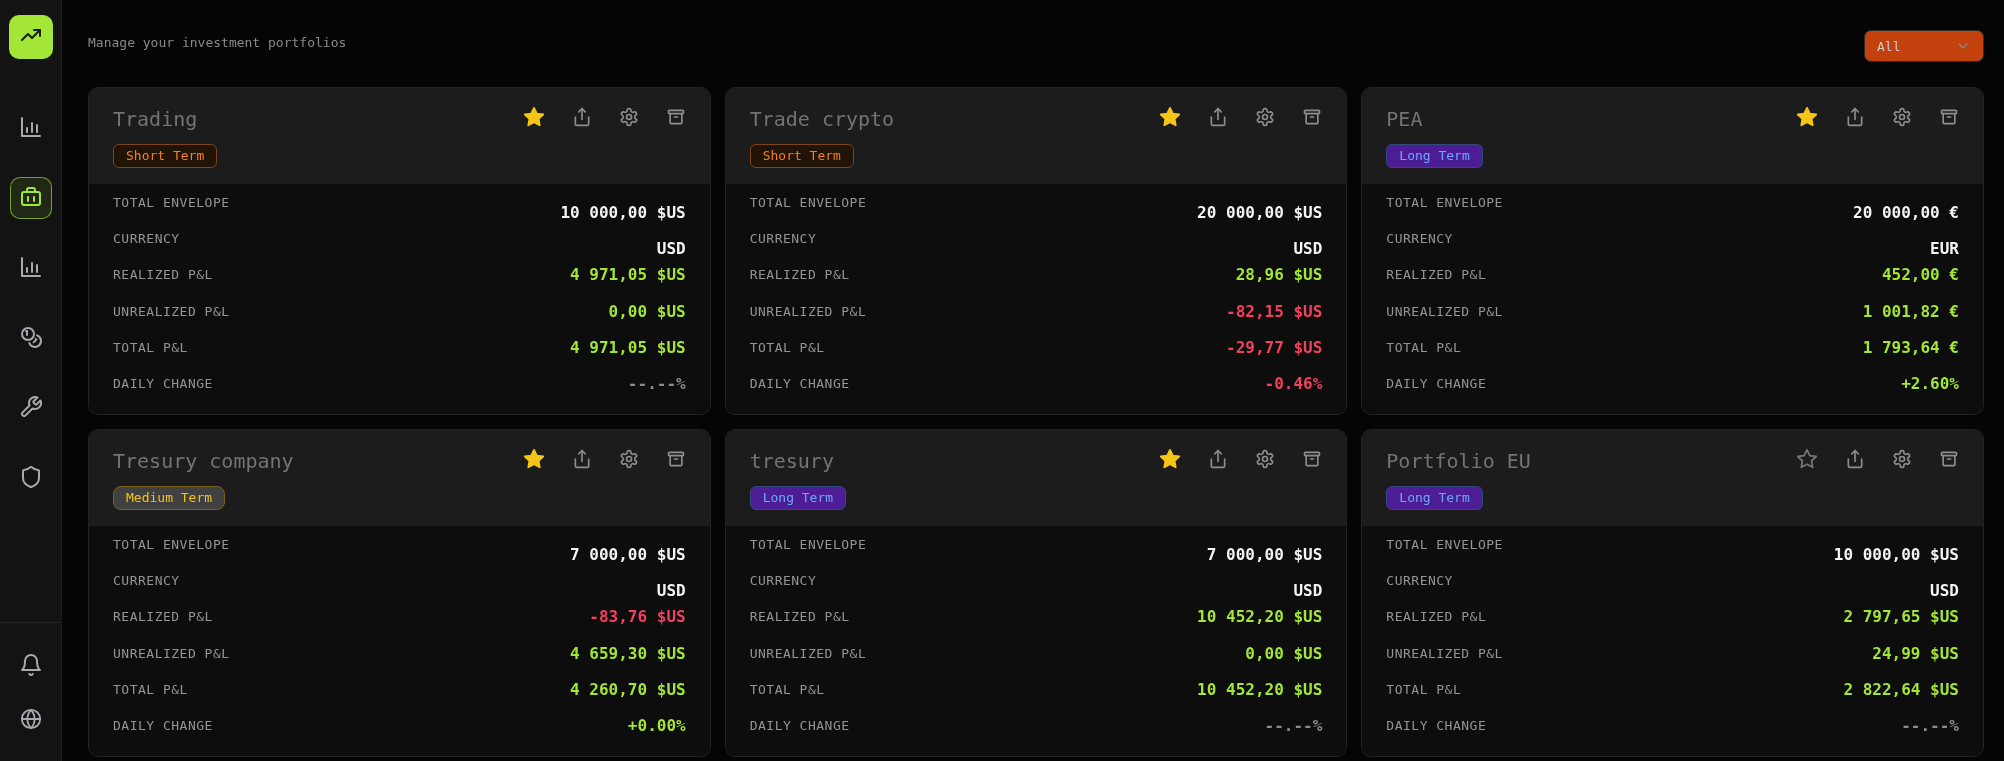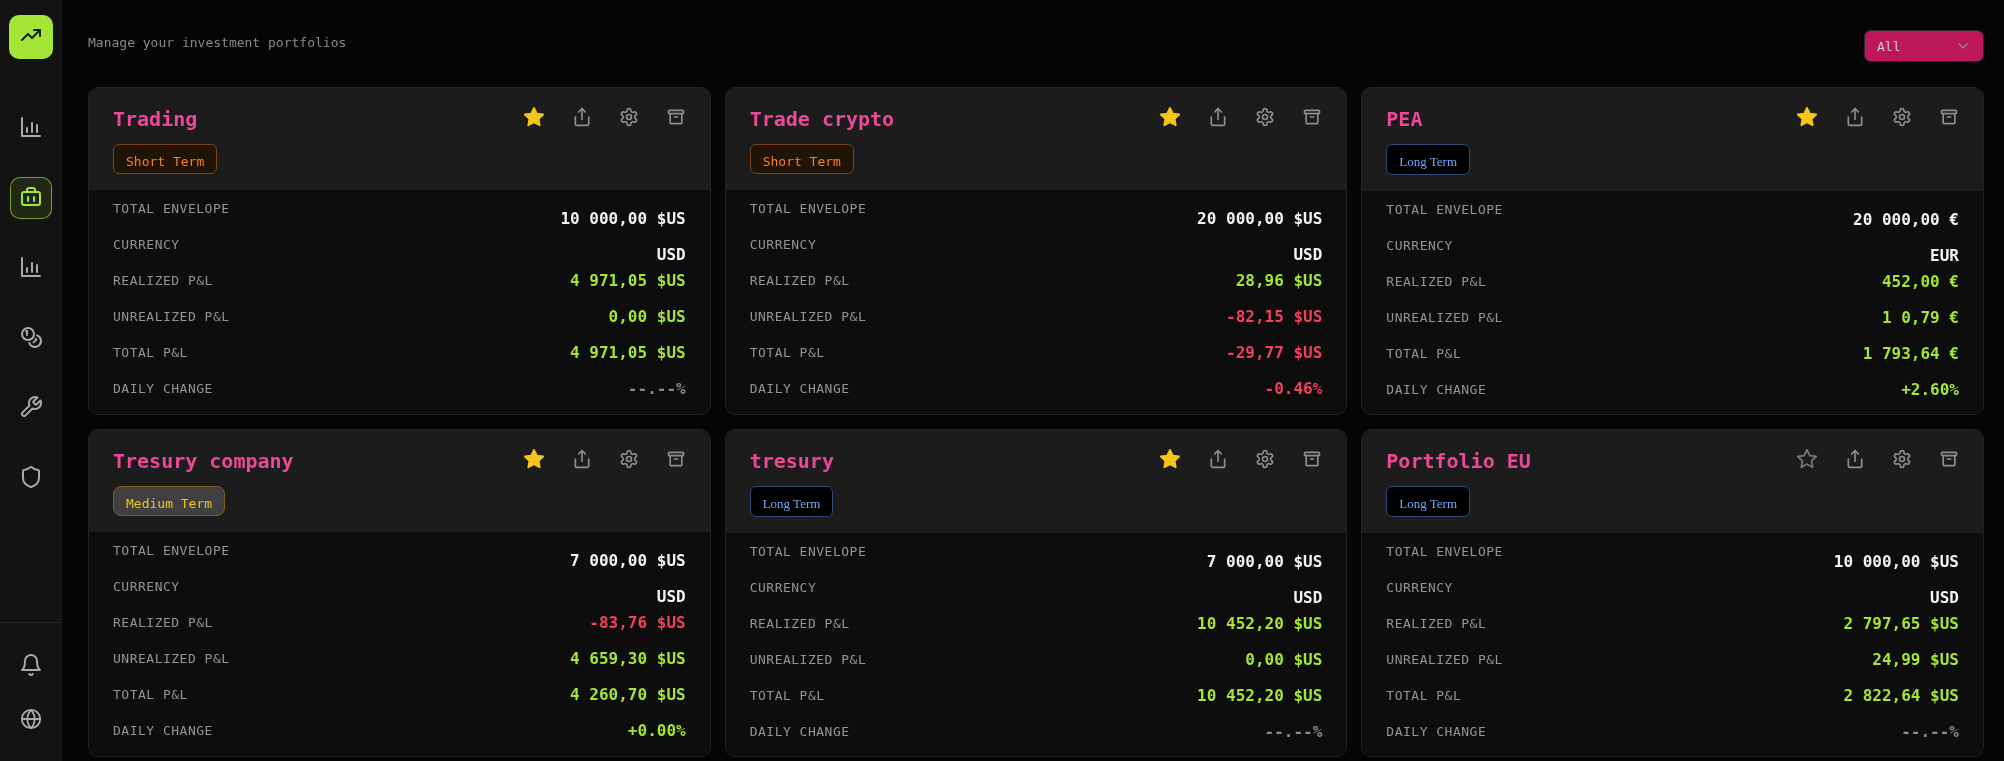--- a/index.html
+++ b/index.html
@@ -40,57 +40,57 @@
   .icon-22 svg { width:22px; height:22px; }
   .icon-24 svg { width:24px; height:24px; }
 
   
   .main { flex:1; padding:26px 20px 0 26px; position:relative; }
   .page-header { display:flex; justify-content:space-between; align-items:flex-start; }
   .page-title { font-size:22px; font-weight:bold; color:#ffffff; letter-spacing:0.5px; }
   .page-subtitle { margin-top:9px; font-size:13px; color:#8a8a8a; }
   .filter-select {
     width:120px; height:32px; margin-top:4px;
-    background:#be185d; border:1px solid #2c2c2c; border-radius:7px;
+    background:#c2410c; border:1px solid #2c2c2c; border-radius:7px;
     display:flex; align-items:center; justify-content:space-between;
     padding:0 12px; color:#cfcfcf; font-size:13px; cursor:pointer;
   }
   .filter-select .chev { color:#8a8a8a; display:flex; }
 
   
   .cards-grid {
     margin-top:25px;
     display:grid; grid-template-columns:repeat(3, minmax(0,1fr));
     gap:14px;
   }
   .card {
     border-radius:10px; overflow:hidden;
     border:1px solid #232323;
     height:328px;
     display:flex; flex-direction:column;
   }
   .card-header { background:#1d1c1c; padding:18px 24px 16px; }
   .card-title-row { display:flex; align-items:center; justify-content:space-between; }
-  .card-title { font-size:20px; font-weight:bold; color:#ec4899; }
+  .card-title { font-size:20px; font-weight:normal; color:#737373; }
   .card-actions { display:flex; align-items:center; gap:27px; }
   .icon-btn {
     background:none; border:none; padding:0; color:#8d8d8d; cursor:pointer;
     display:flex; align-items:center; justify-content:center;
   }
   .icon-btn svg { width:20px; height:20px; }
   .star-btn[data-active="true"] { color:#f5c518; }
   .star-btn[data-active="true"] svg { fill:#f5c518; }
   .star-btn[data-active="false"] { color:#757575; }
   .badge {
     display:inline-block; margin-top:13px;
-    font-size:13px; padding:9px 12px 4px;
+    font-size:13px; padding:3px 12px 4px;
     border-radius:6px; border:1px solid transparent;
   }
   .badge[data-tone="orange"] { color:#f7801e; border-color:#7d4418; background:#211305; }
-  .badge[data-tone="blue"]   { color:#6ea8fe; border-color:#2e4a7b; background:#000000;font-family:Liberation Serif, serif; }
+  .badge[data-tone="blue"]   { color:#6ea8fe; border-color:#2e4a7b; background:#4c1d95; }
   .badge[data-tone="yellow"] { color:#f2c31c; border-color:#7b611a; background:#404040;border-radius:8px; }
 
   .card-body { background:#0d0d0d; flex:1; padding:0 24px 12px; display:flex; flex-direction:column; justify-content:space-around; }
   .stat-row { display:flex; align-items:center; justify-content:space-between; height:36px; }
   .stat-label { font-size:13px; color:#949494; letter-spacing:0.5px; }
   .stat-value { font-size:16px; font-weight:bold; }
   .stat-value[data-tone="white"] { color:#f4f4f4;margin-top:20px; }
   .stat-value[data-tone="pos"]   { color:#a3e635; }
   .stat-value[data-tone="neg"]   { color:#f43f5e; }
   .stat-value[data-tone="muted"] { color:#8b8b8b; }
@@ -393,21 +393,21 @@
       <div class="stat-row">
         <span class="stat-label">CURRENCY</span>
         <span class="stat-value" data-tone="white">EUR</span>
       </div>
       <div class="stat-row">
         <span class="stat-label">REALIZED P&amp;L</span>
         <span class="stat-value" data-tone="pos">452,00 €</span>
       </div>
       <div class="stat-row">
         <span class="stat-label">UNREALIZED P&amp;L</span>
-        <span class="stat-value" data-tone="pos">1 0,79 €</span>
+        <span class="stat-value" data-tone="pos">1 001,82 €</span>
       </div>
       <div class="stat-row">
         <span class="stat-label">TOTAL P&amp;L</span>
         <span class="stat-value" data-tone="pos">1 793,64 €</span>
       </div>
       <div class="stat-row">
         <span class="stat-label">DAILY CHANGE</span>
         <span class="stat-value" data-tone="pos">+2.60%</span>
       </div>
     </div>

